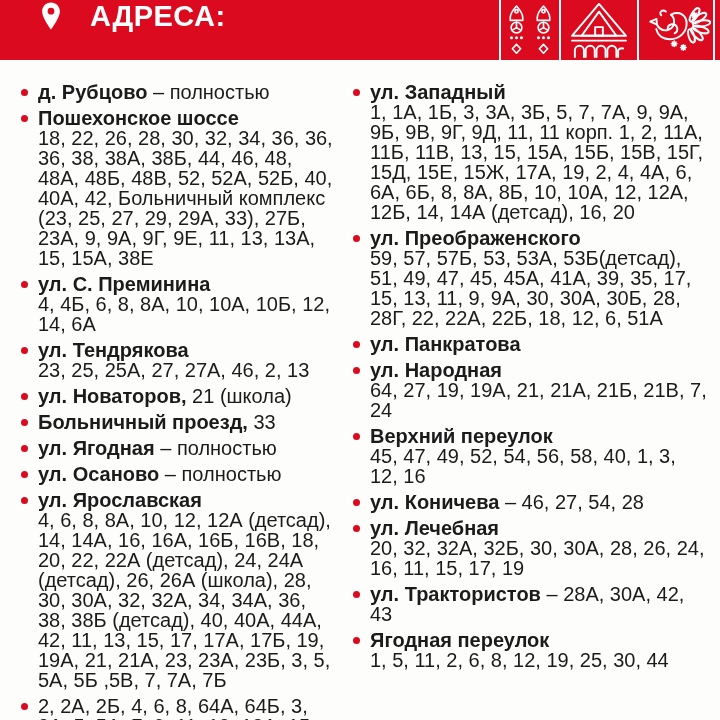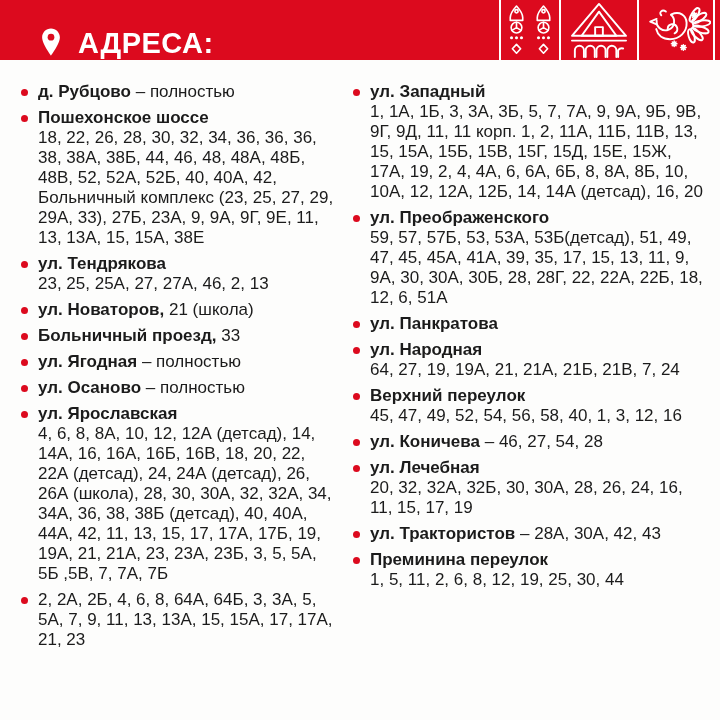--- a/index.html
+++ b/index.html
@@ -6,22 +6,22 @@
   body{
     width:720px;height:720px;overflow:hidden;
     background:#fdfdfc;
     font-family:"Liberation Sans",sans-serif;
     color:#1b1b1b;
     -webkit-font-smoothing:antialiased;
   }
   
   .header{
     height:60px;background:#dc0a1e;
-    display:flex;align-items:flex-end;
-    padding-left:38px;box-sizing:border-box;
+    display:flex;align-items:flex-start;
+    padding-left:38px;box-sizing:border-box;gap:12px;
   }
   .pin{flex:0 0 auto;display:flex;align-items:center;}
   .title{
     color:#fff;font-weight:700;font-size:29px;letter-spacing:.5px;
     margin-left:14px;white-space:nowrap;
   }
   .icon-strip{
     margin-left:auto;margin-right:5px;height:100%;
     display:flex;align-items:stretch;
   }
@@ -36,21 +36,21 @@
   
   .main{
     display:grid;grid-template-columns:318px 1fr;
     column-gap:14px;
     padding:22px 12px 0 20px;
     box-sizing:border-box;
   }
   ul.addr{list-style:none;margin:0;padding:0;}
   li.item{
     position:relative;padding-left:18px;margin-bottom:6px;
-    font-size:17px;line-height:20px;
+    font-size:20px;line-height:20px;
   }
   .dot{
     position:absolute;left:1px;top:6.5px;width:7px;height:7px;
     border-radius:50%;background:#dc0a1e;
   }
   .street{font-weight:700;}
   .inline{font-weight:400;}
   .numbers{font-weight:400;}
 </style>
 </head>
@@ -159,20 +159,26 @@
     
   </li>
 
   <li class="item">
     <span class="dot"></span>
     <span class="street">Пошехонское шоссе</span>
     
     <div class="numbers">18, 22, 26, 28, 30, 32, 34, 36, 36, 36, 38, 38А, 38Б, 44, 46, 48, 48А, 48Б, 48В, 52, 52А, 52Б, 40, 40А, 42, Больничный комплекс (23, 25, 27, 29, 29А, 33), 27Б, 23А, 9, 9А, 9Г, 9Е, 11, 13, 13А, 15, 15А, 38Е</div>
   </li>
 
+  <li class="item">
+    <span class="dot"></span>
+    <span class="street">ул. С. Преминина</span>
+    
+    <div class="numbers">4, 4Б, 6, 8, 8А, 10, 10А, 10Б, 12, 14, 6А</div>
+  </li>
 
 
   <li class="item">
     <span class="dot"></span>
     <span class="street">ул. Тендрякова</span>
     
     <div class="numbers">23, 25, 25А, 27, 27А, 46, 2, 13</div>
   </li>
 
   <li class="item">
@@ -267,18 +273,18 @@
 
   <li class="item">
     <span class="dot"></span>
     <span class="street">ул. Трактористов</span>
     <span class="inline"> – 28А, 30А, 42, 43</span>
     
   </li>
 
   <li class="item">
     <span class="dot"></span>
-    <span class="street">Преминина переулок</span>
+    <span class="street">Ягодная переулок</span>
     
     <div class="numbers">1, 5, 11, 2, 6, 8, 12, 19, 25, 30, 44</div>
   </li>
 </ul>
 </div>
 
 </body></html>

